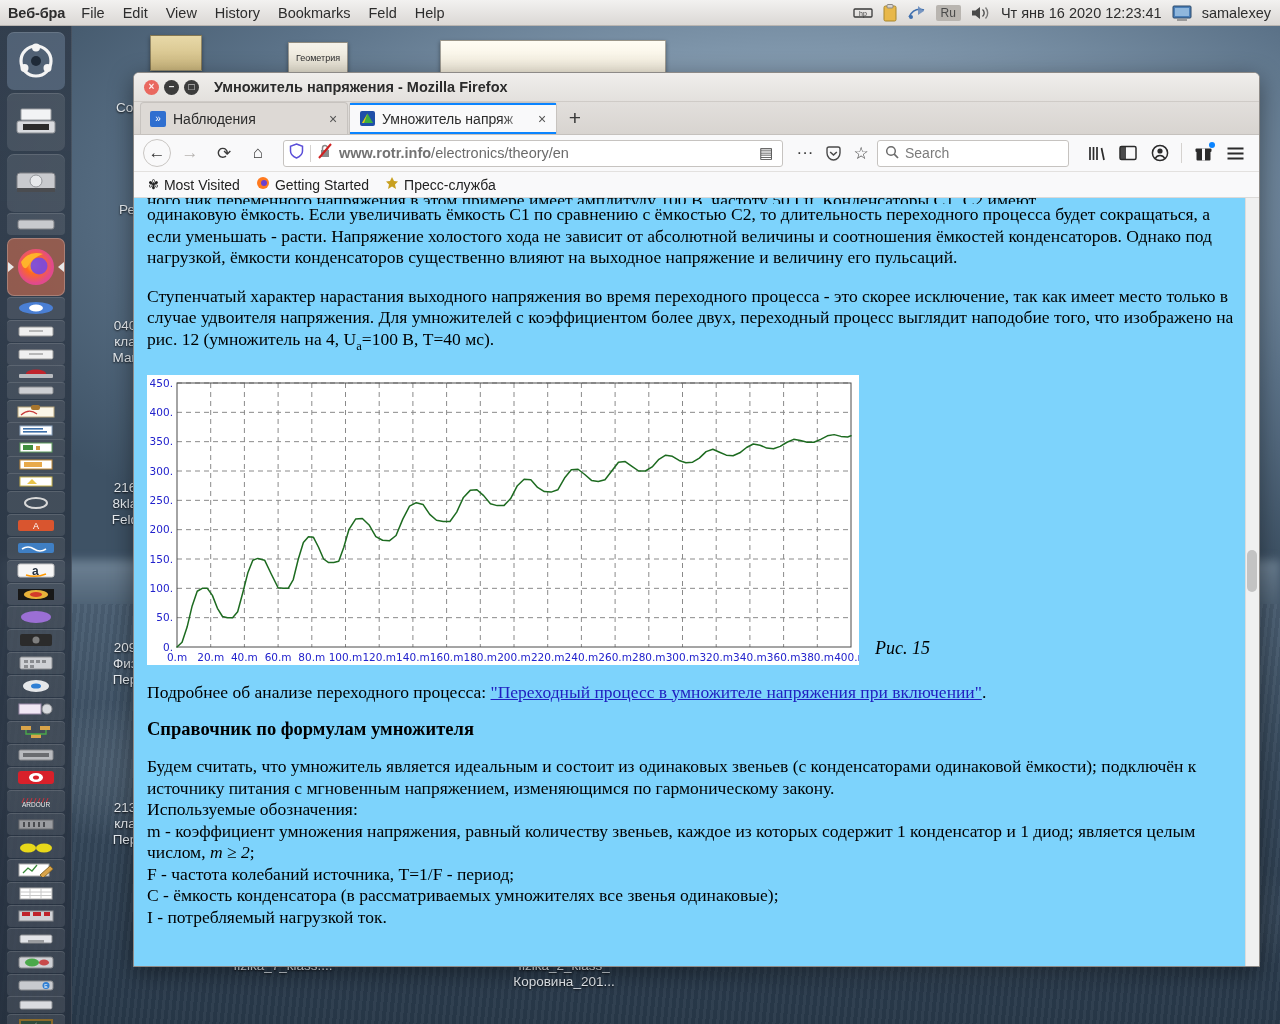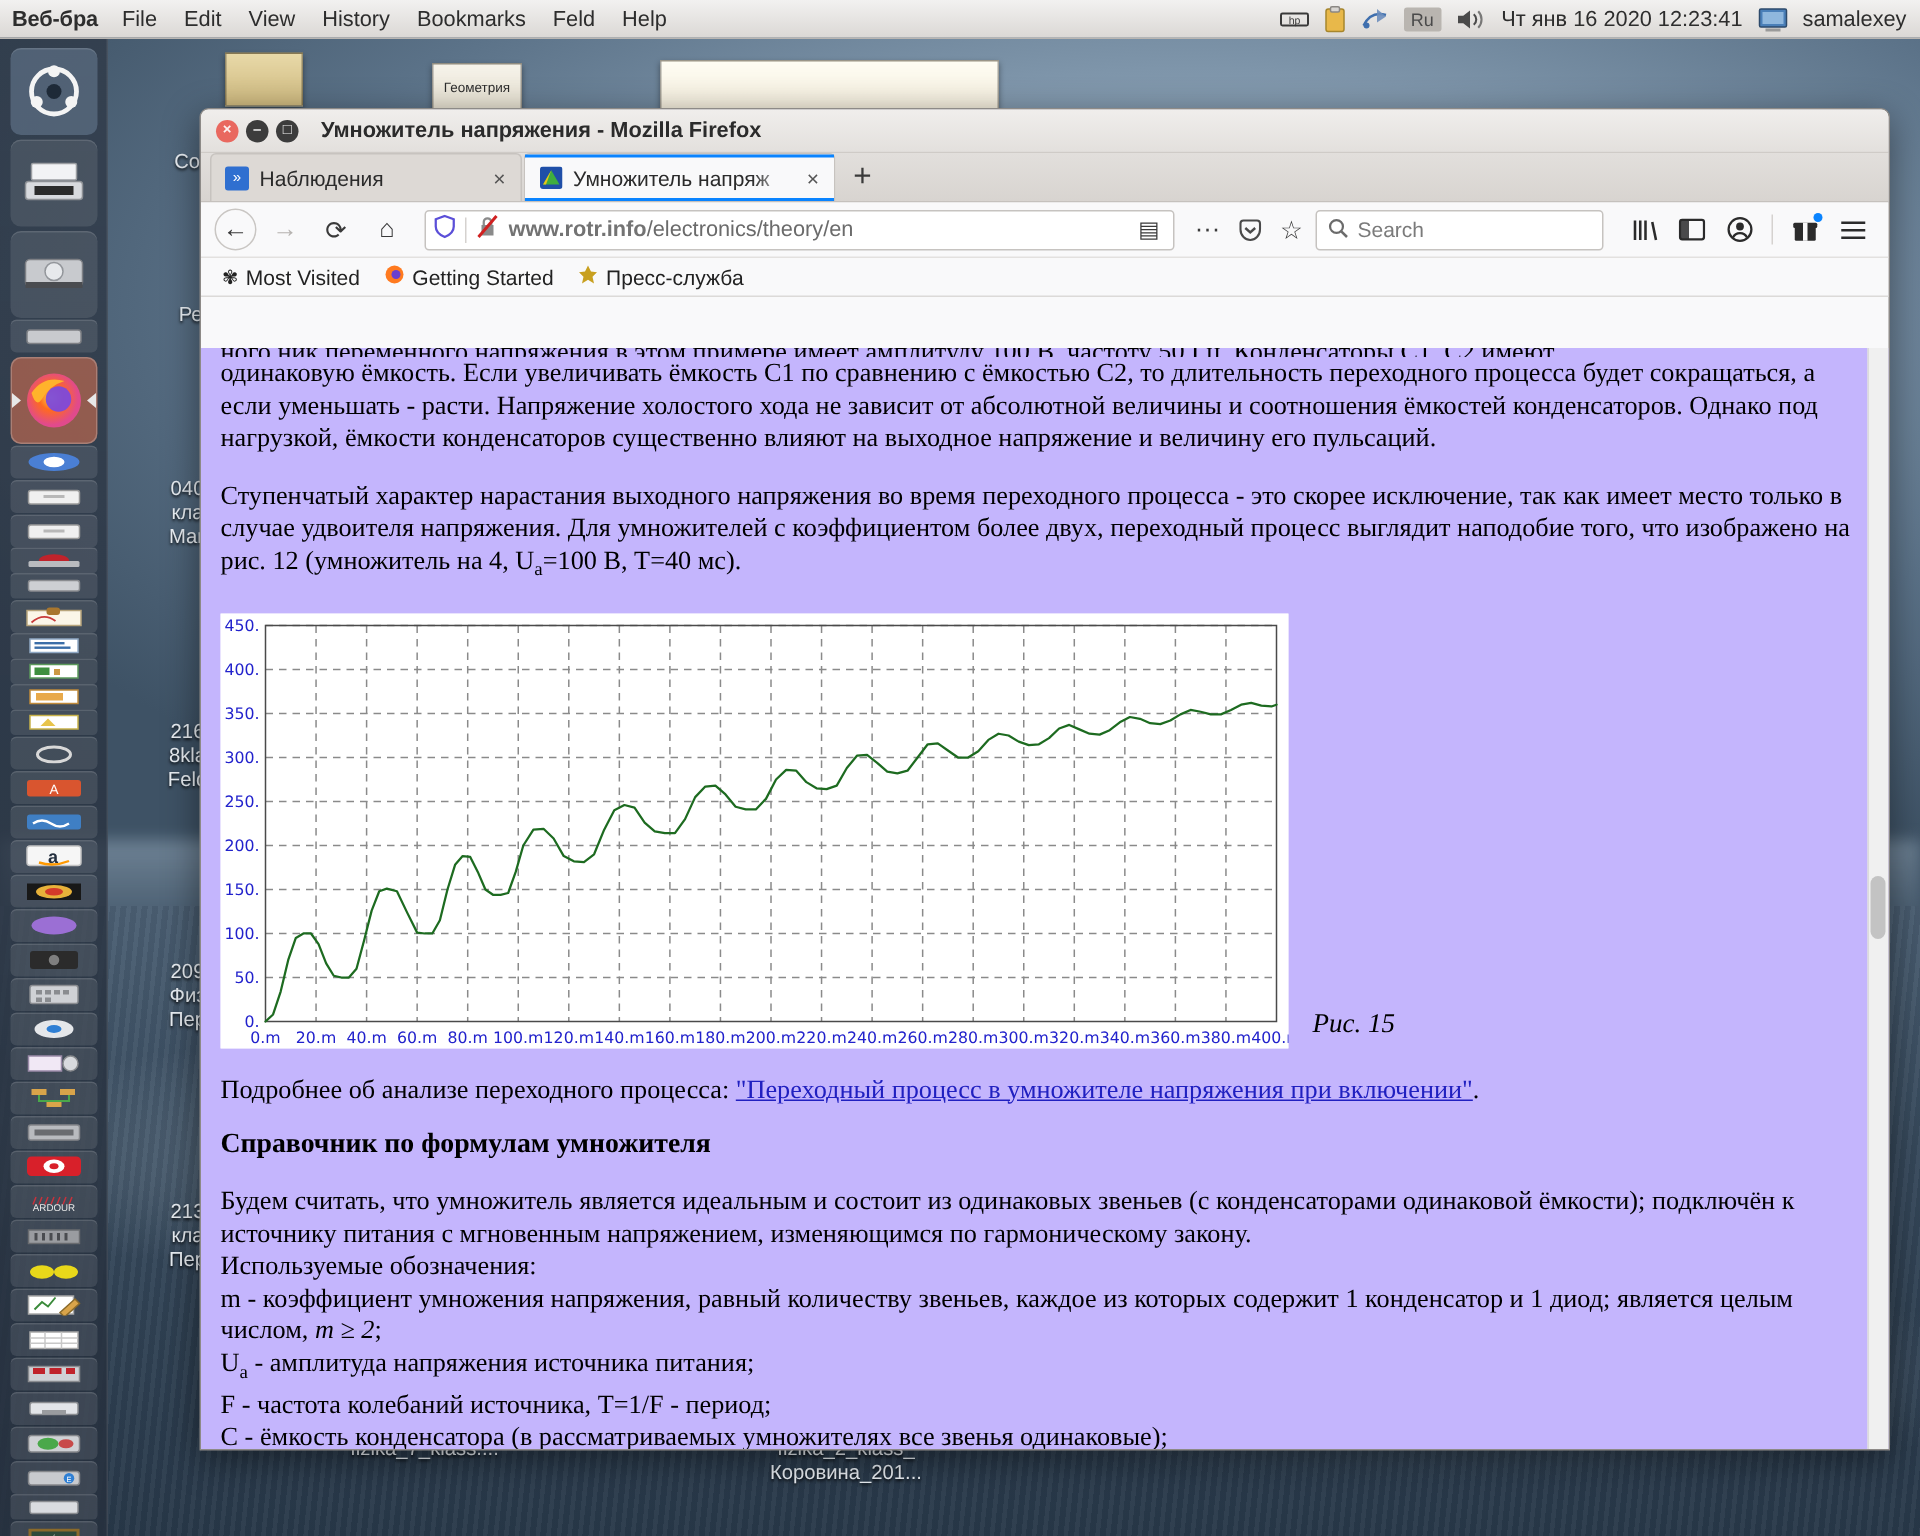--- a/index.html
+++ b/index.html
@@ -186,24 +186,23 @@
   #ff-bookmarks {
     height: 26px; flex: none; background: #f9f9fa;
     display: flex; align-items: center; gap: 16px; padding: 0 14px;
     font-size: 14px; color: #222; border-bottom: 1px solid #dcdad8;
   }
   .bm { display:flex; align-items:center; gap:5px; white-space: nowrap; }
   .bm-ico { font-size: 13px; }
 
   
   #ff-content {
-    flex: 1; background: #c4b5fd; position: relative; overflow: hidden;
+    flex: 1; background: #7dd3fc; position: relative; overflow: hidden;
     font-family: "Liberation Serif", serif;
     color: #000;
-    margin-top: 34px;
   }
   #page-scroll { position: absolute; inset: 0 14px 0 0; padding: 0 8px 0 8px; }
   #page-inner { padding: 0 0 0 5px; margin-top: -8px; }
   .ptext { font-size: 17.5px; line-height: 21.5px; margin: 0 0 0 0; }
   .pgap { height: 17px; }
   .clip-top { height: 14px; overflow: hidden; }
   h3.sec-head { font-size: 18.5px; font-weight: bold; margin: 0; }
   a.plink { color: #2020c0; text-decoration: underline; }
   sub { font-size: 72%; }
   .mathvar { font-family: "Liberation Serif", serif; font-style: italic; }
@@ -829,21 +828,20 @@
 
         <h3 class="sec-head">Справочник по формулам умножителя</h3>
 
         <div style="height:16px;"></div>
 
         <p class="ptext">Будем считать, что умножитель является идеальным и состоит из одинаковых звеньев (с конденсаторами одинаковой ёмкости); подключён к источнику питания с мгновенным напряжением, изменяющимся по гармоническому закону.</p>
         <p class="ptext">Используемые обозначения:</p>
 
         <p class="ptext"><span>m - коэффициент умножения напряжения, равный количеству звеньев, каждое из которых содержит 1 конденсатор и 1 диод; является целым числом, </span><span class="mathvar">m ≥ 2</span><span>;</span></p>
 
-        <p class="ptext"><span>U</span><sub>a</sub><span> - амплитуда напряжения источника питания;</span></p>
 
         <p class="ptext">F - частота колебаний источника, T=1/F - период;</p>
         <p class="ptext">C - ёмкость конденсатора (в рассматриваемых умножителях все звенья одинаковые);</p>
 
 
         <p class="ptext">I - потребляемый нагрузкой ток.</p>
       </div>
     </div>
 
     <div id="ff-scrollbar">

